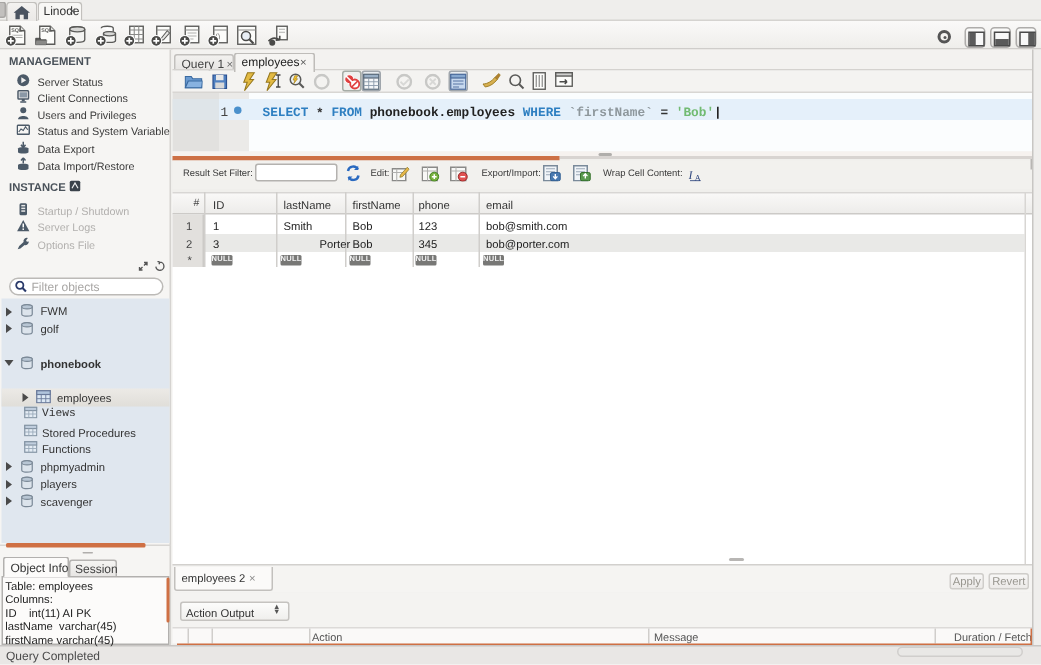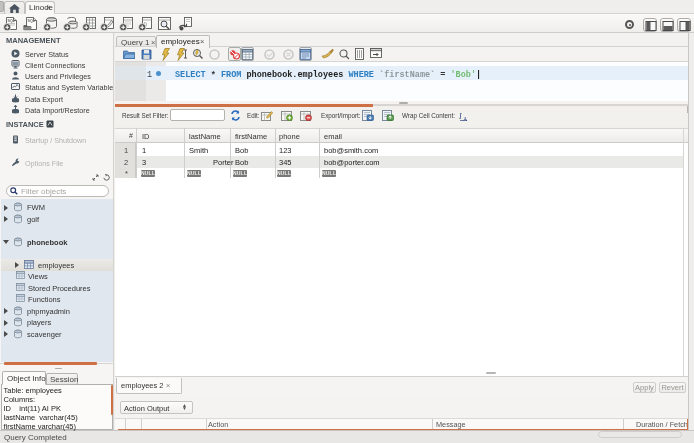--- a/index.html
+++ b/index.html
@@ -227,20 +227,30 @@
       <span class="mico">
 <svg width="9" height="9" viewBox="0 0 9 9">
           <rect x="2" y="0.5" width="5" height="8" rx="1" fill="#4c5a68"></rect>
           <rect x="3.2" y="1.6" width="2.6" height="1" fill="#e8e8e8"></rect>
           <rect x="3.2" y="3.4" width="2.6" height="1" fill="#e8e8e8"></rect>
           <rect x="3.2" y="5.2" width="2.6" height="1" fill="#e8e8e8"></rect>
         </svg>
 </span>
       <span class="mtxt" style="color:#b2b0ae;">Startup / Shutdown</span>
     </div>
+<div class="abs mi" style="top:145.9px;">
+      <span class="mico">
+<svg width="9" height="9" viewBox="0 0 9 9">
+          <path d="M4.5 0.6 L8.6 8.2 L0.4 8.2 Z" fill="#4c5a68"></path>
+          <rect x="4" y="3" width="1" height="2.6" fill="#fff"></rect>
+          <rect x="4" y="6.3" width="1" height="1" fill="#fff"></rect>
+        </svg>
+</span>
+      <span class="mtxt" style="color:#b2b0ae;">Server Logs</span>
+    </div>
 <div class="abs mi" style="top:157.2px;padding-left:40px;">
       <span class="mico">
 <svg width="9" height="9" viewBox="0 0 9 9">
           <path d="M0.8 8.2 L1.8 6 L4.7 3.4 A2.3 2.3 0 0 1 7.6 0.6 L6.4 2.2 L6.9 3.2 L8.2 3 A2.3 2.3 0 0 1 5.4 5.4 L2.6 7.6 Z" fill="#4c5a68"></path>
         </svg>
 </span>
       <span class="mtxt" style="color:#b2b0ae;">Options File</span>
     </div>
 
 <div class="abs" style="left:6px;top:173px;font-size:7.5px;font-weight:bold;color:#4a525a;margin-top:35px;">SCHEMAS</div>
@@ -309,21 +319,21 @@
       <span class="ttxt" style="left:38px;">employees</span>
     </div>
 <div class="abs tr" style="top:270.5px;">
       <span class="tico" style="left:16px;">
         <svg width="9" height="8" viewBox="0 0 9 8">
           <rect x="0.5" y="0.5" width="8" height="7" fill="#e4ecf4" stroke="#8494a4" stroke-width="0.8"></rect>
           <rect x="0.5" y="0.5" width="8" height="2.2" fill="#c0cede" stroke="#8494a4" stroke-width="0.8"></rect>
           <path d="M3.2 2.7 L3.2 7.5 M5.9 2.7 L5.9 7.5 M0.5 5 L8.5 5" stroke="#9aaaba" stroke-width="0.6"></path>
         </svg>
       </span>
-      <span class="ttxt" style="left:28px;">Views</span>
+      <span class="ttxt" style="left:28px;font-family:Liberation Mono, monospace;">Views</span>
     </div>
 <div class="abs tr" style="top:282px;">
       <span class="tico" style="left:16px;">
         <svg width="9" height="8" viewBox="0 0 9 8">
           <rect x="0.5" y="0.5" width="8" height="7" fill="#e4ecf4" stroke="#8494a4" stroke-width="0.8"></rect>
           <rect x="0.5" y="0.5" width="8" height="2.2" fill="#c0cede" stroke="#8494a4" stroke-width="0.8"></rect>
           <path d="M3.2 2.7 L3.2 7.5 M5.9 2.7 L5.9 7.5 M0.5 5 L8.5 5" stroke="#9aaaba" stroke-width="0.6"></path>
         </svg>
       </span>
       <span class="ttxt" style="left:28px;">Stored Procedures</span>

